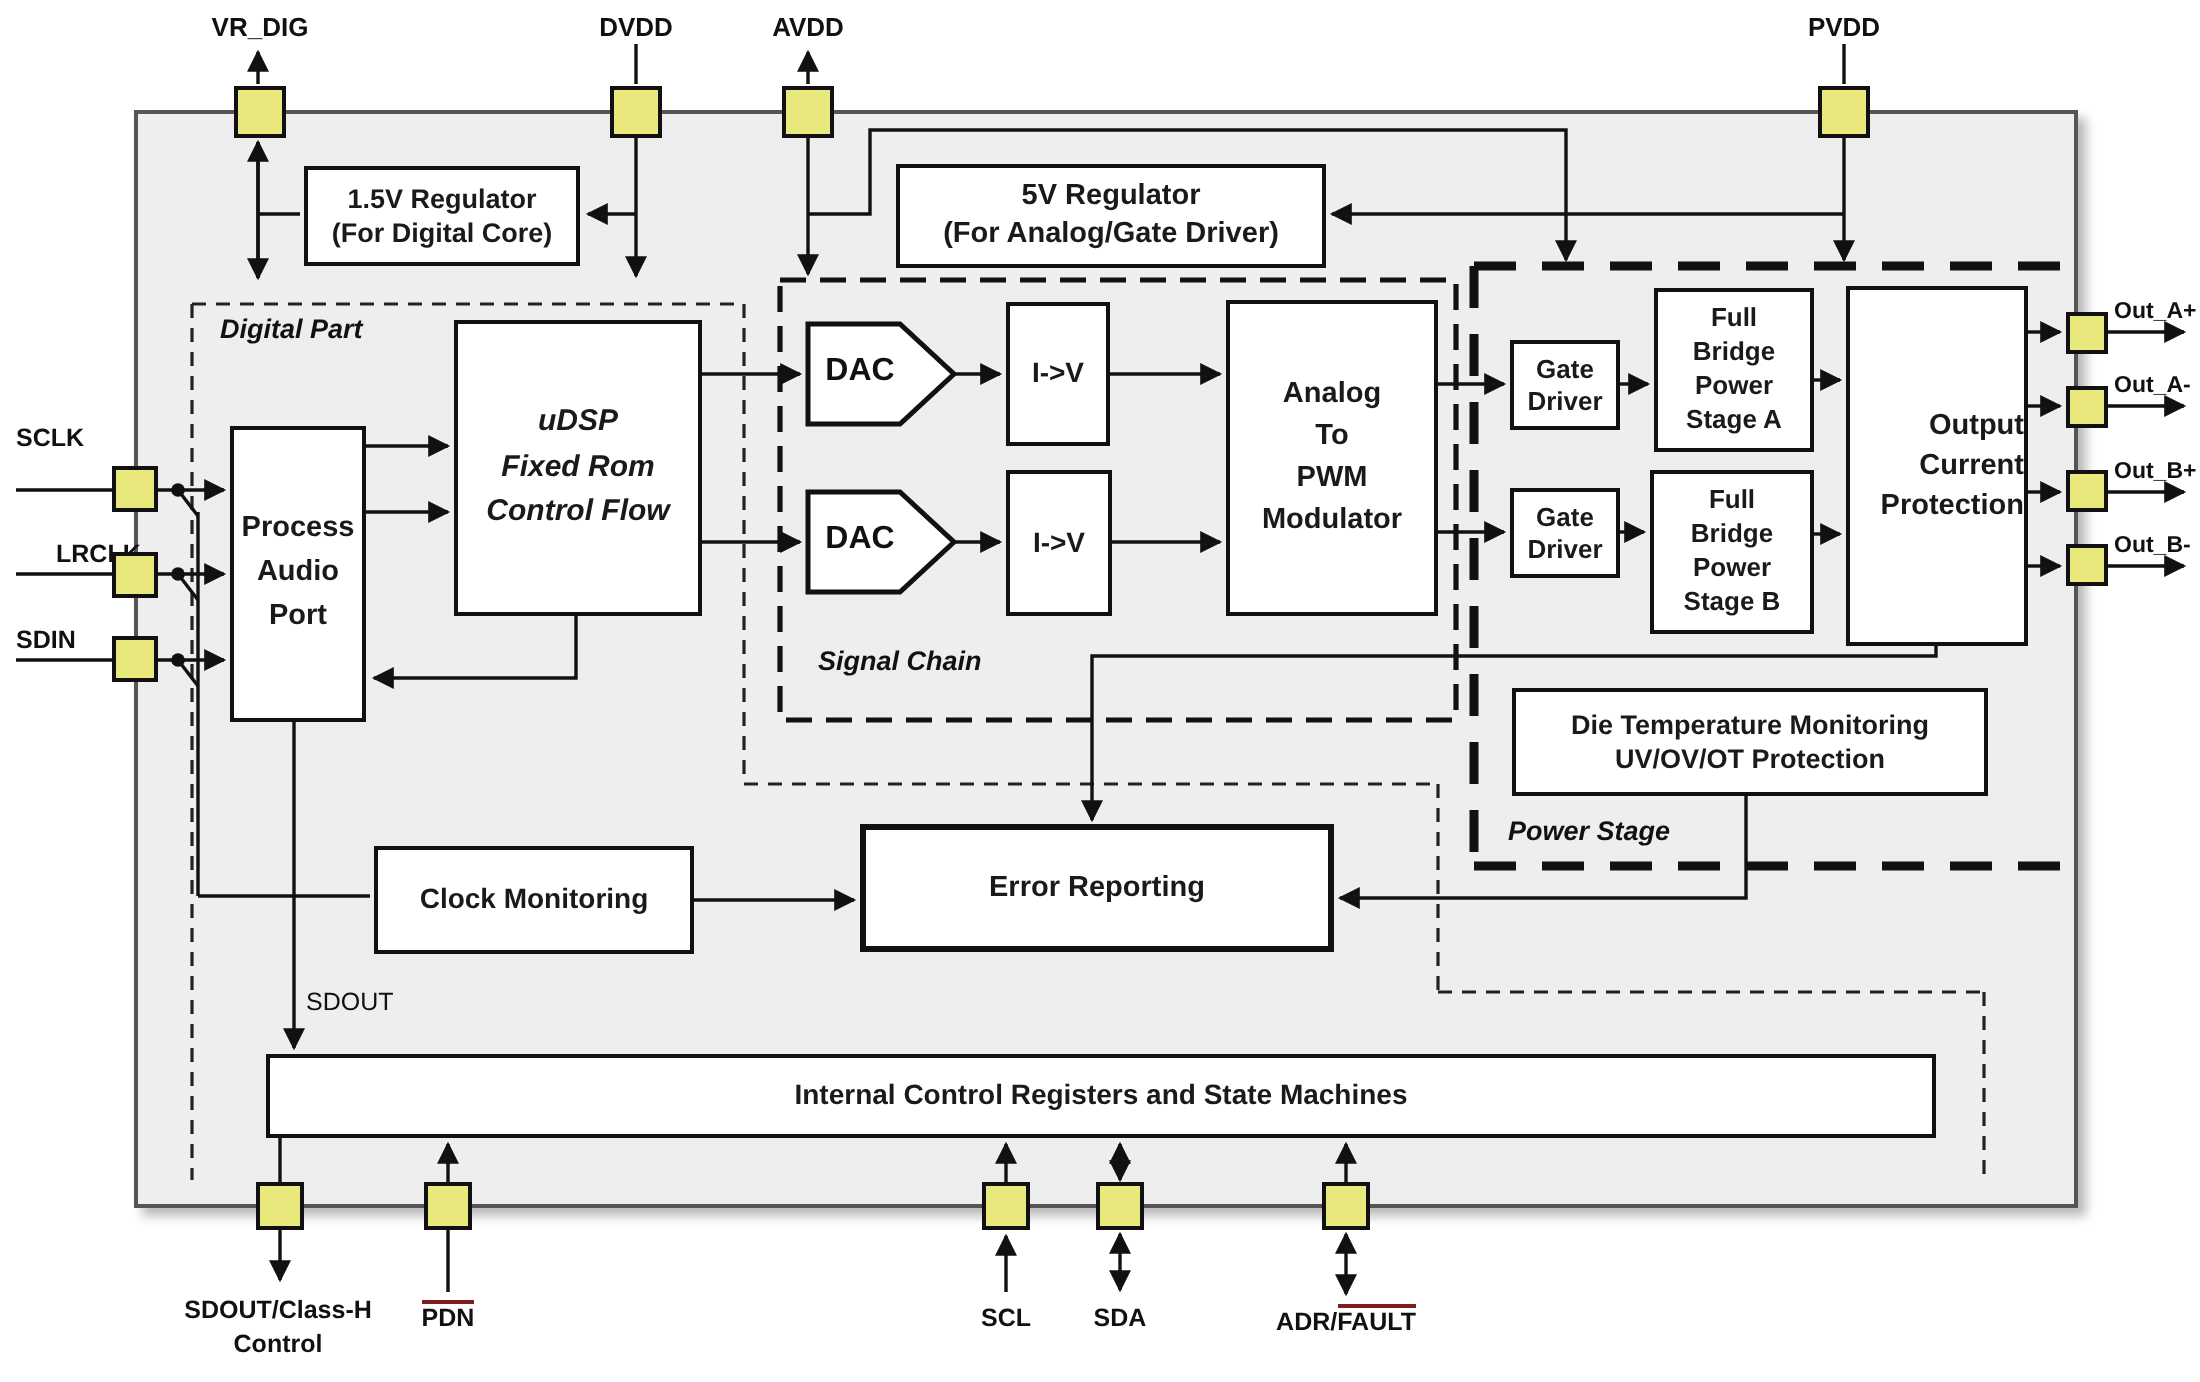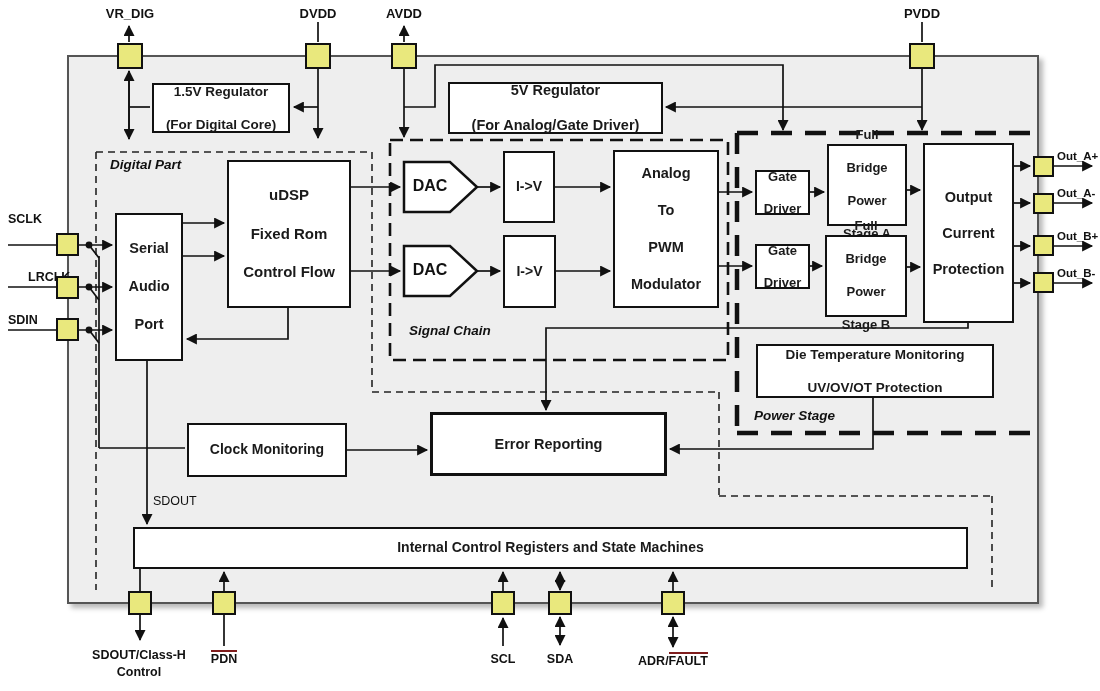--- a/index.html
+++ b/index.html
@@ -9,21 +9,21 @@
   }
   #chip {
     position:absolute; left:67px; top:55px; width:972px; height:549px;
     background:#eeeeee; border:2px solid #555; box-sizing:border-box;
     box-shadow:4px 4px 5px rgba(0,0,0,0.28); z-index:1;
   }
   #wires { position:absolute; left:0; top:0; width:1100px; height:691px; z-index:2; }
   .blk {
     position:absolute; background:#fff; border:2.5px solid #111; box-sizing:border-box;
     display:flex; flex-direction:column; align-items:center; justify-content:center;
-    text-align:center; font-weight:bold; color:#1a1a1a; line-height:1.28; z-index:4;gap:16px;
+    text-align:center; font-weight:bold; color:#1a1a1a; line-height:1.28; z-index:4;
   }
   .pin {
     position:absolute; background:#e9e87d; border:2.6px solid #111;
     box-sizing:border-box; z-index:6;
   }
   .lbl { position:absolute; font-weight:bold; color:#111; z-index:5; white-space:nowrap; }
   .ctr { text-align:center; }
   .rgn { font-style:italic; font-size:13.5px; }
   .ovl { display:inline-block; border-top:2px solid #7f1d1d; line-height:1.15; }
 </style>
@@ -146,25 +146,25 @@
 
   <div class="blk" style="left:152px;top:83px;width:138px;height:50px;font-size:13.5px;">
     <div>1.5V Regulator</div>
     <div>(For Digital Core)</div>
   </div>
   <div class="blk" style="left:448px;top:82px;width:215px;height:52px;font-size:14.5px;">
     <div>5V Regulator</div>
     <div>(For Analog/Gate Driver)</div>
   </div>
   <div class="blk" style="left:115px;top:213px;width:68px;height:148px;font-size:14.5px;line-height:1.5;">
-    <div>Serial</div>
+    <div>Process</div>
     <div>Audio</div>
     <div>Port</div>
   </div>
-  <div class="blk" style="left:227px;top:160px;width:124px;height:148px;font-size:15px;line-height:1.5;">
+  <div class="blk" style="left:227px;top:160px;width:124px;height:148px;font-size:15px;line-height:1.5;font-style:italic;">
     <div>uDSP</div>
     <div>Fixed Rom</div>
     <div>Control Flow</div>
   </div>
   <div class="lbl" style="left:404px;top:177px;width:52px;font-size:16px;text-align:center;">DAC</div>
   <div class="lbl" style="left:404px;top:261px;width:52px;font-size:16px;text-align:center;">DAC</div>
   <div class="blk" style="left:503px;top:151px;width:52px;height:72px;font-size:14px;">
     <div>I-&gt;V</div>
   </div>
   <div class="blk" style="left:503px;top:235px;width:53px;height:73px;font-size:14px;">
@@ -189,21 +189,21 @@
     <div>Bridge</div>
     <div>Power</div>
     <div>Stage A</div>
   </div>
   <div class="blk" style="left:825px;top:235px;width:82px;height:82px;font-size:13px;line-height:1.3;">
     <div>Full</div>
     <div>Bridge</div>
     <div>Power</div>
     <div>Stage B</div>
   </div>
-  <div class="blk" style="left:923px;top:143px;width:91px;height:180px;font-size:14.5px;line-height:1.4;">
+  <div class="blk" style="left:923px;top:143px;width:91px;height:180px;font-size:14.5px;line-height:1.4;align-items:flex-end;">
     <div>Output</div>
     <div>Current</div>
     <div>Protection</div>
   </div>
   <div class="blk" style="left:756px;top:344px;width:238px;height:54px;font-size:13.5px;align-items:center;">
     <div>Die Temperature Monitoring</div>
     <div>UV/OV/OT Protection</div>
   </div>
   <div class="blk" style="left:187px;top:423px;width:160px;height:54px;font-size:14px;">
     <div>Clock Monitoring</div>

